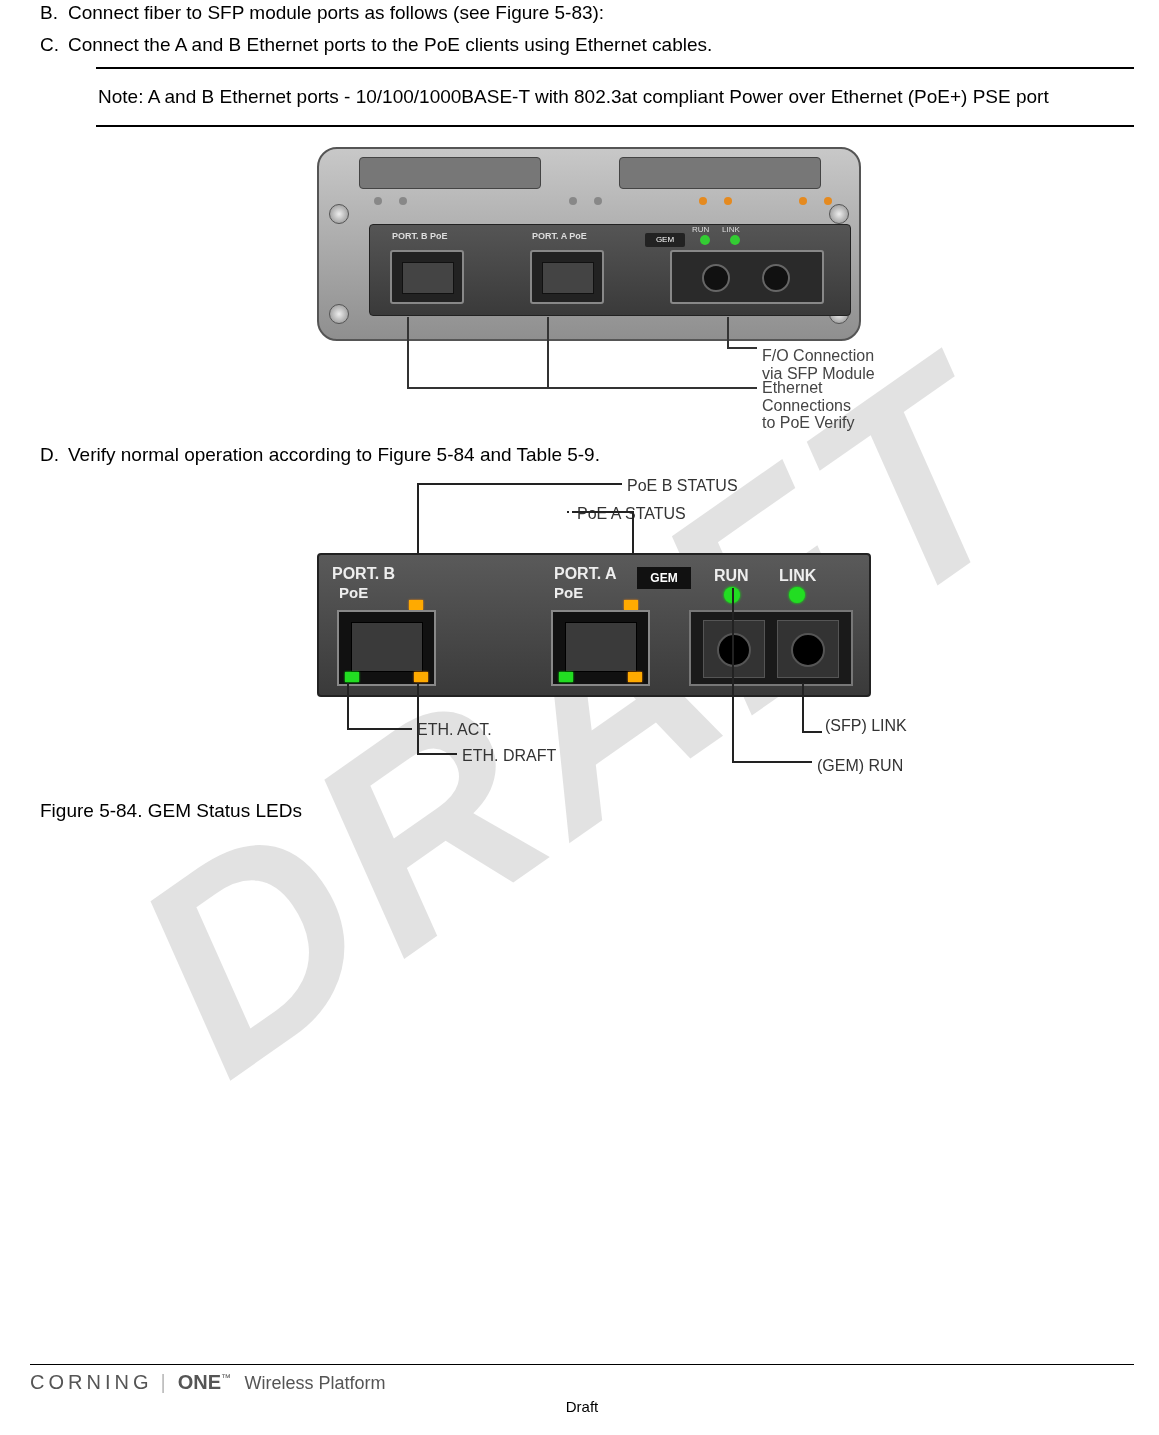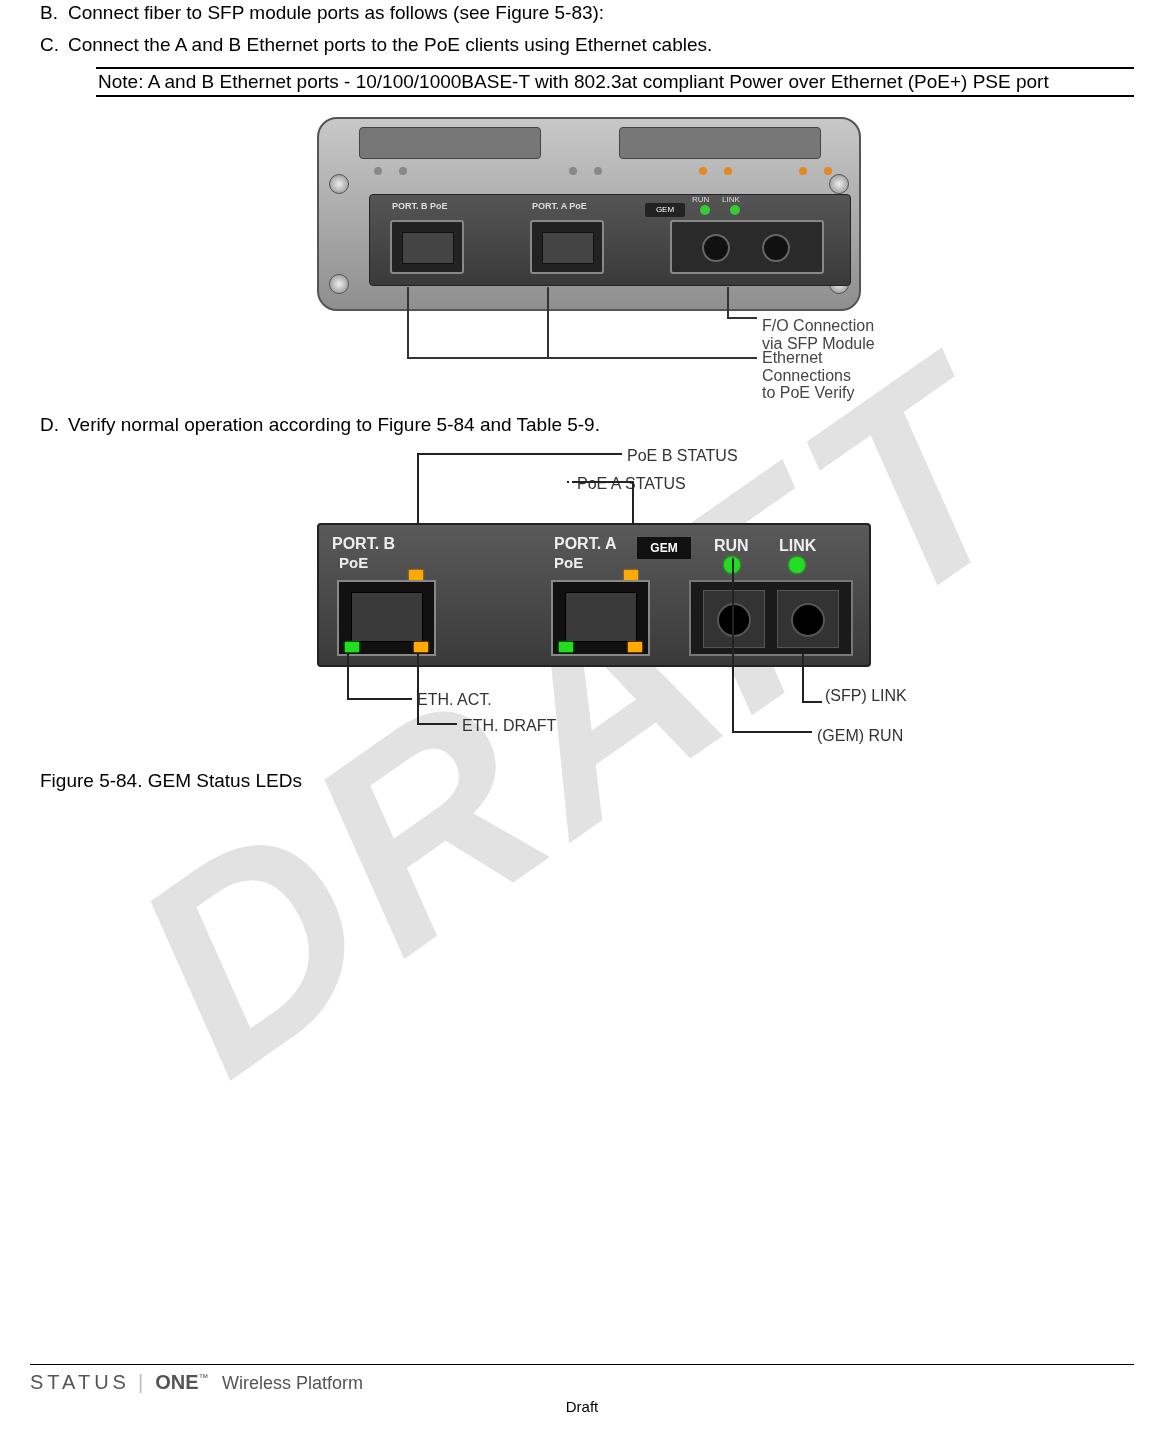--- a/index.html
+++ b/index.html
@@ -70,21 +70,21 @@
     position: absolute;
     left: 0;
     top: 0;
     font-family: "Courier New", monospace;
     font-size: 16px;
   }
   .note-box {
     margin: 10px 0 20px 28px;
     border-top: 2px solid #000;
     border-bottom: 2px solid #000;
-    padding: 0 2px;
+    padding: 15px 2px;
   }
   .figure-wrap {
     text-align: center;
     margin: 4px 0 8px 0;
   }
   .fig-caption {
     margin: 4px 0 10px 0;
     padding-left: 0;
   }
   
@@ -378,18 +378,18 @@
         <div class="annot2" style="left:560px; top:282px;">(GEM) RUN</div>
       </div>
     </div>
     <div class="fig-caption">Figure 5-84. GEM Status LEDs</div>
   </div>
 
   <div class="footer">
     <div class="footer-rule"></div>
     <div class="footer-row">
       <div class="brand">
-        <span>STATUS</span><span class="bar">|</span><span class="one">ONE</span><span class="tm">™</span> <span class="wp">Wireless Platform</span>
+        <span>CORNING</span><span class="bar">|</span><span class="one">ONE</span><span class="tm">™</span> <span class="wp">Wireless Platform</span>
       </div>
     </div>
     <div class="draft-label">Draft</div>
   </div>
 </div>
 
 </body></html>

